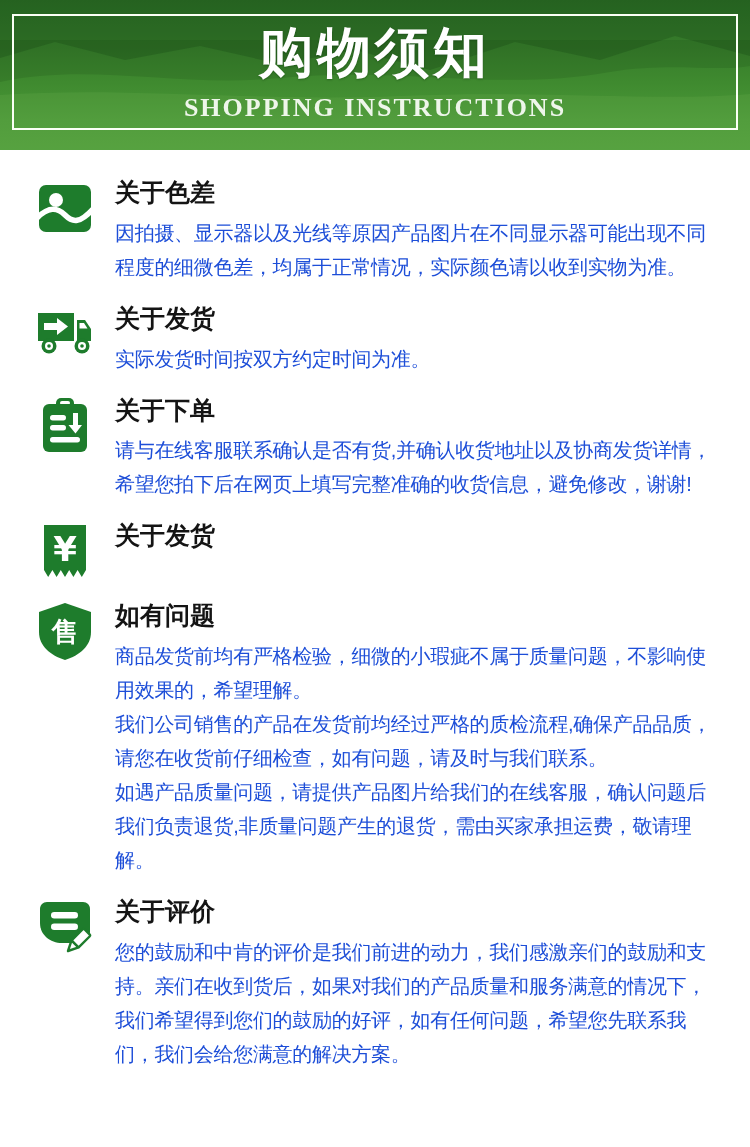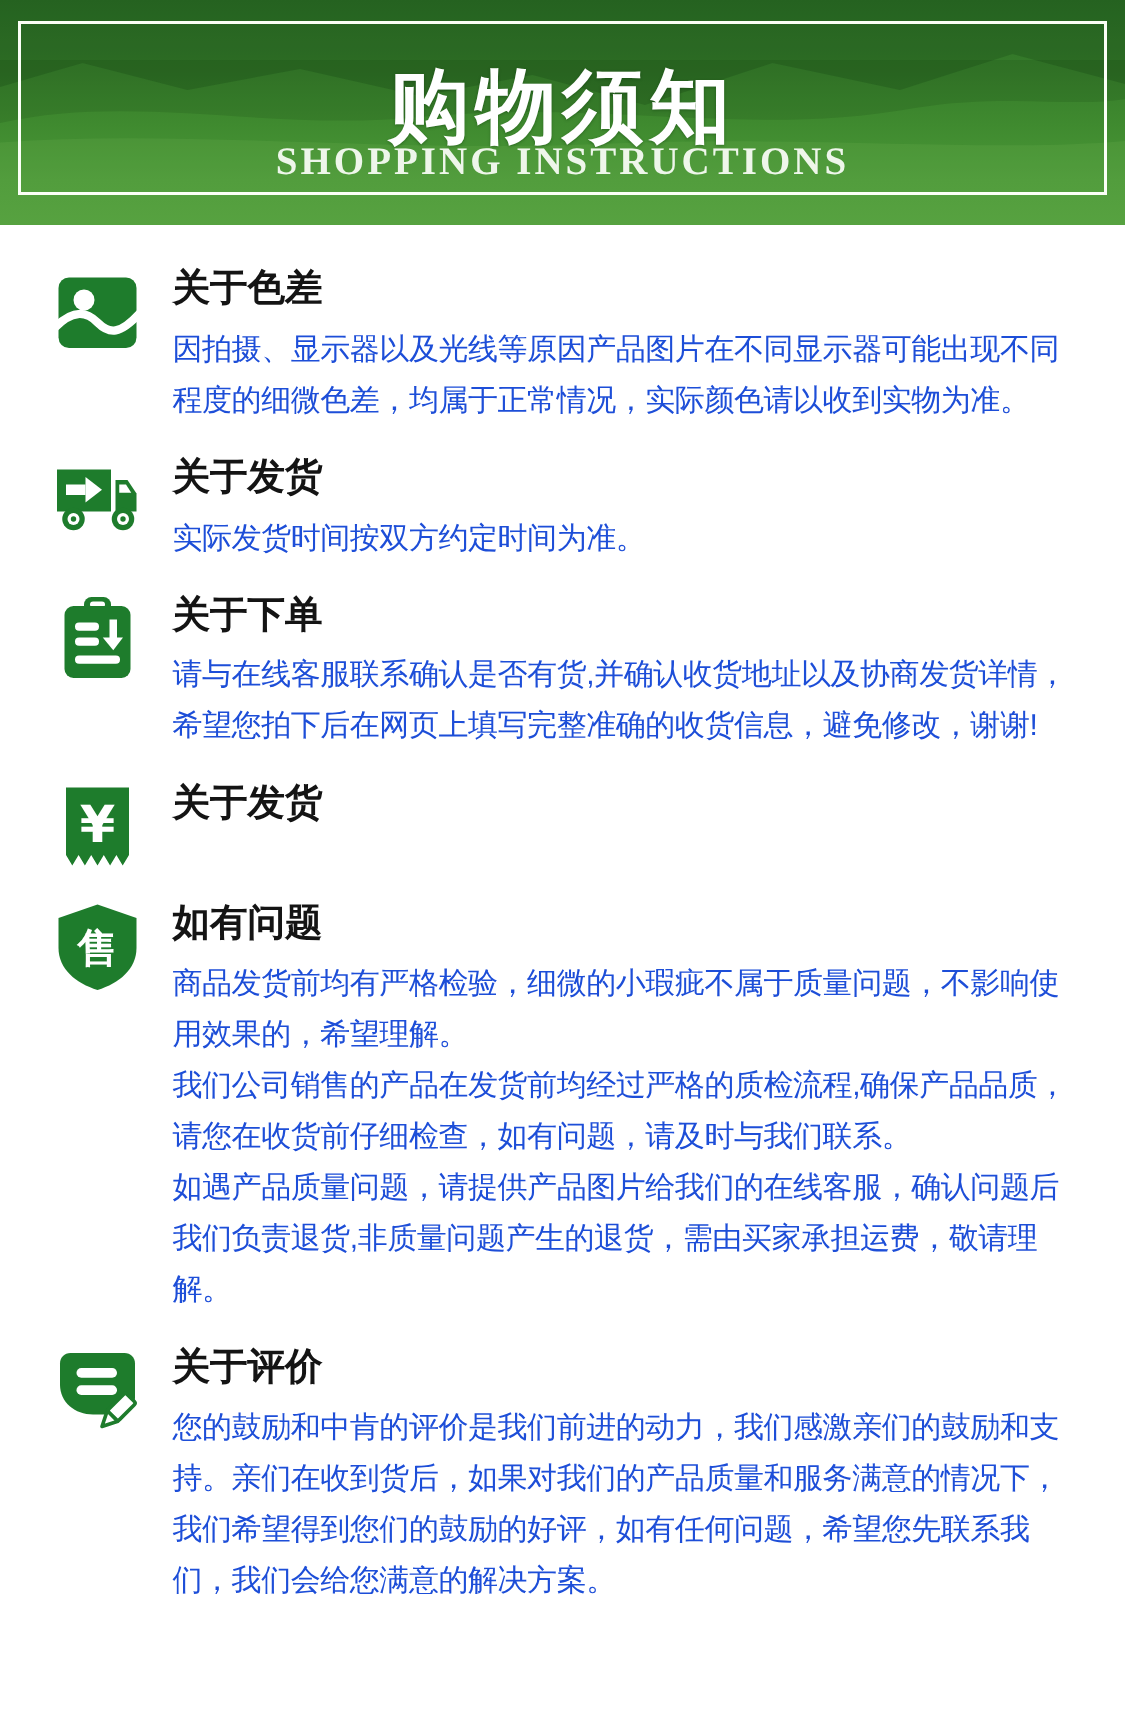--- a/index.html
+++ b/index.html
@@ -13,21 +13,21 @@
   .banner {
     position:relative; width:750px; height:150px; overflow:hidden;
     background:linear-gradient(180deg,#2c6f26 0%, #357a2a 28%, #3f8a2f 55%, #4a9737 80%, #4f9c3a 100%);
   }
   .banner .terrain { position:absolute; left:0; top:0; width:100%; height:100%; }
   .banner-border {
     position:absolute; left:12px; right:12px; top:14px; bottom:20px;
     border:2px solid #fbfff6; pointer-events:none;
   }
   .banner-title {
-    position:absolute; top:35px; left:0; width:100%; text-align:center;
+    position:absolute; top:17px; left:0; width:100%; text-align:center;
     color:#ffffff; font-size:54px; font-weight:bold; letter-spacing:4px;
     font-family:"DejaVu Serif","Liberation Serif",serif;
     text-shadow:0 1px 2px rgba(0,40,0,.35);
   }
   .banner-sub {
     position:absolute; top:93px; left:0; width:100%; text-align:center;
     color:#eef6ea; font-size:26px; font-weight:600; letter-spacing:2px;
     font-family:"Liberation Serif","DejaVu Serif",serif;
   }
 

